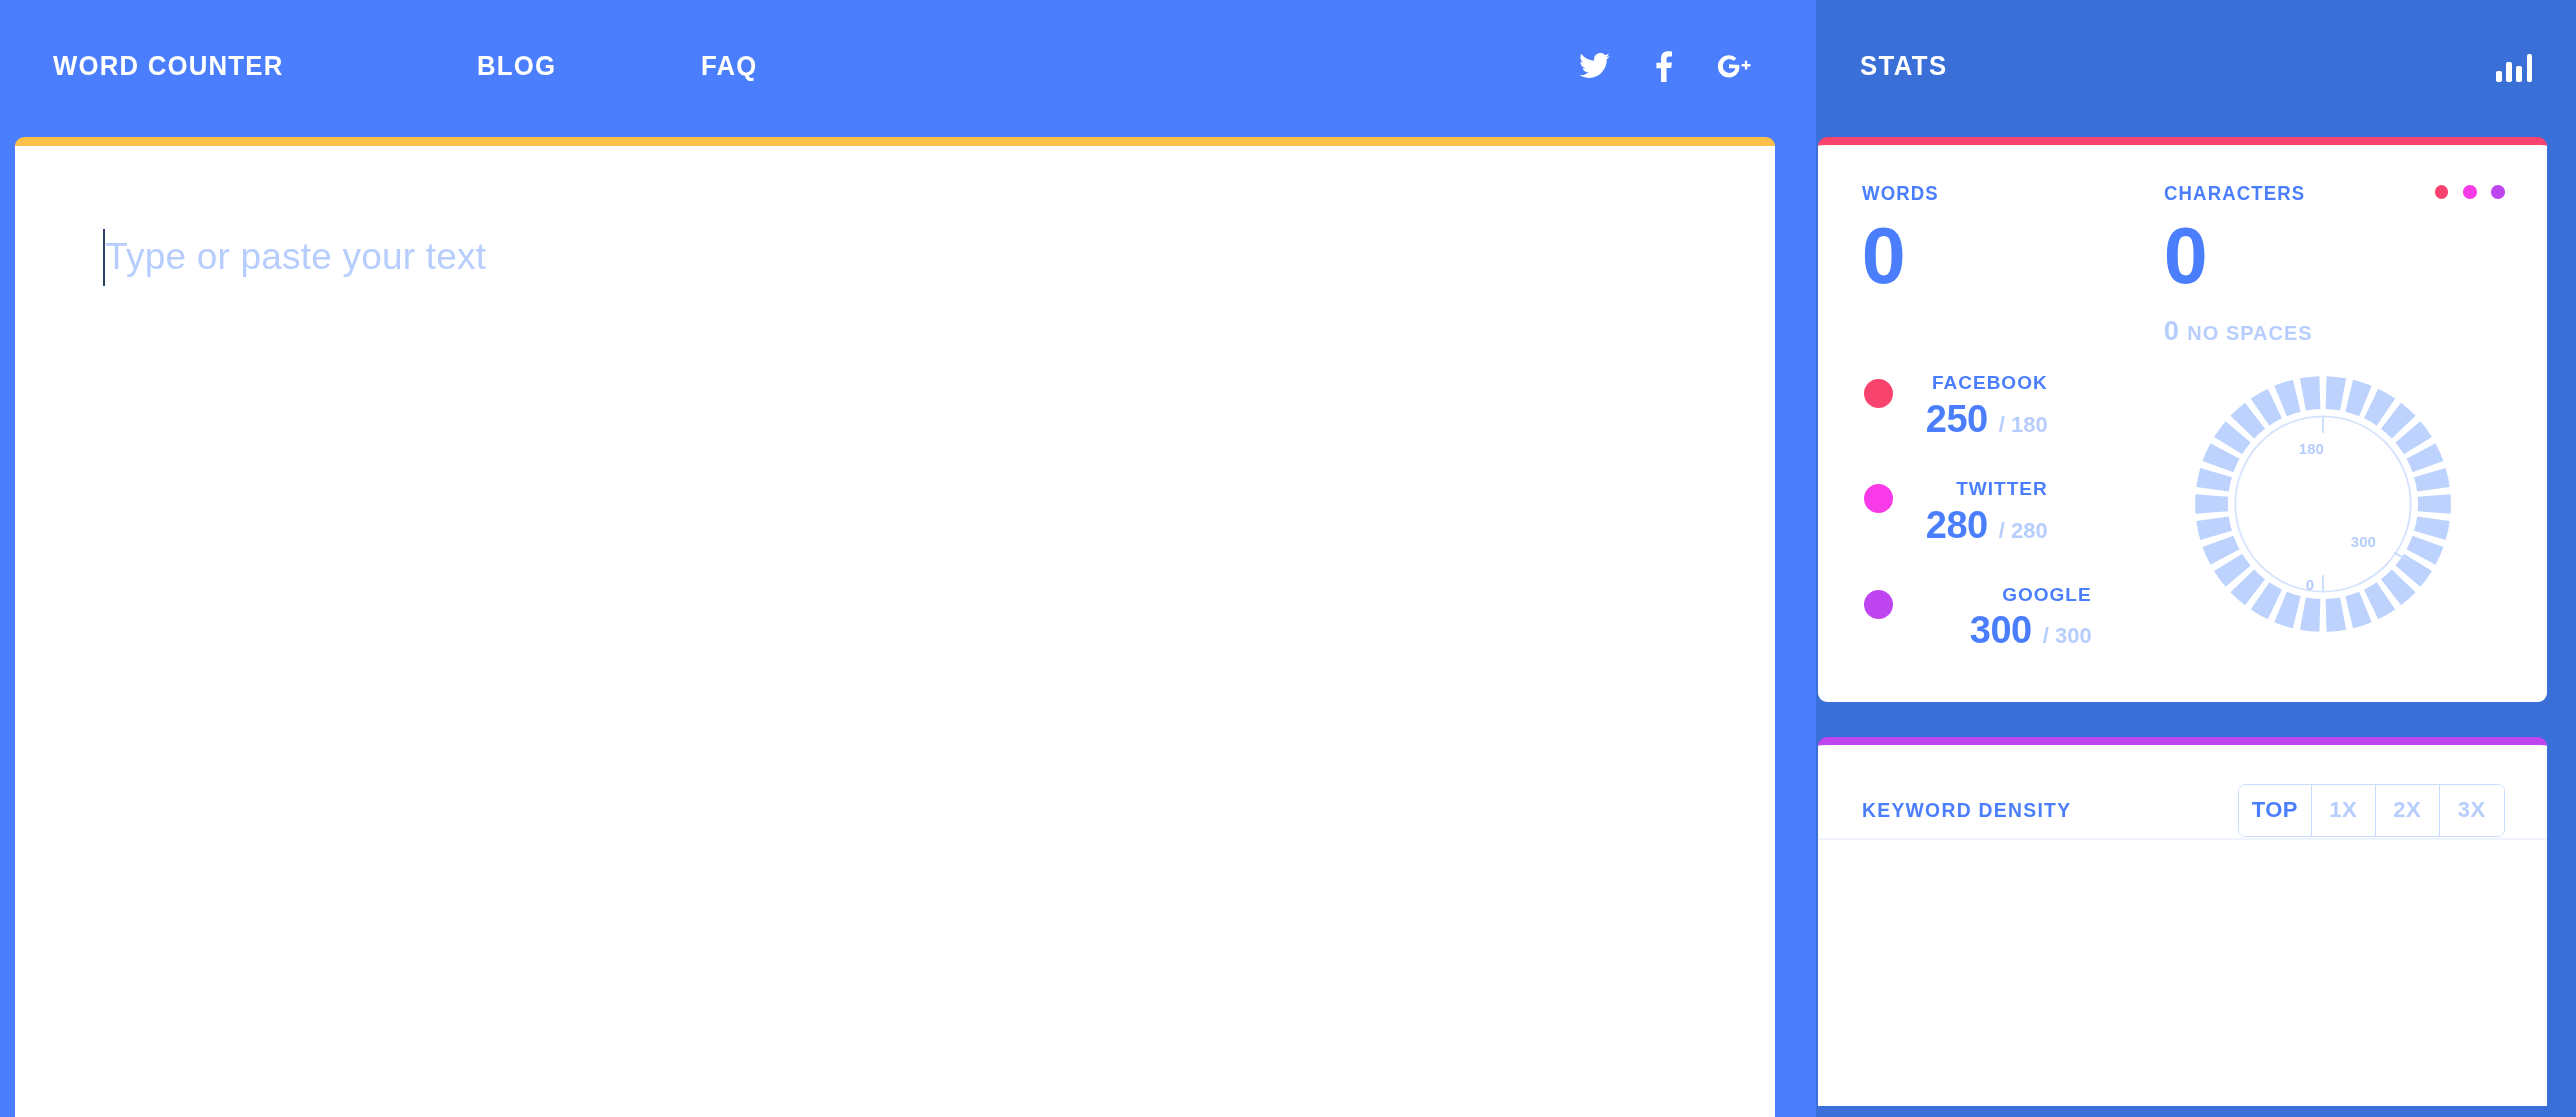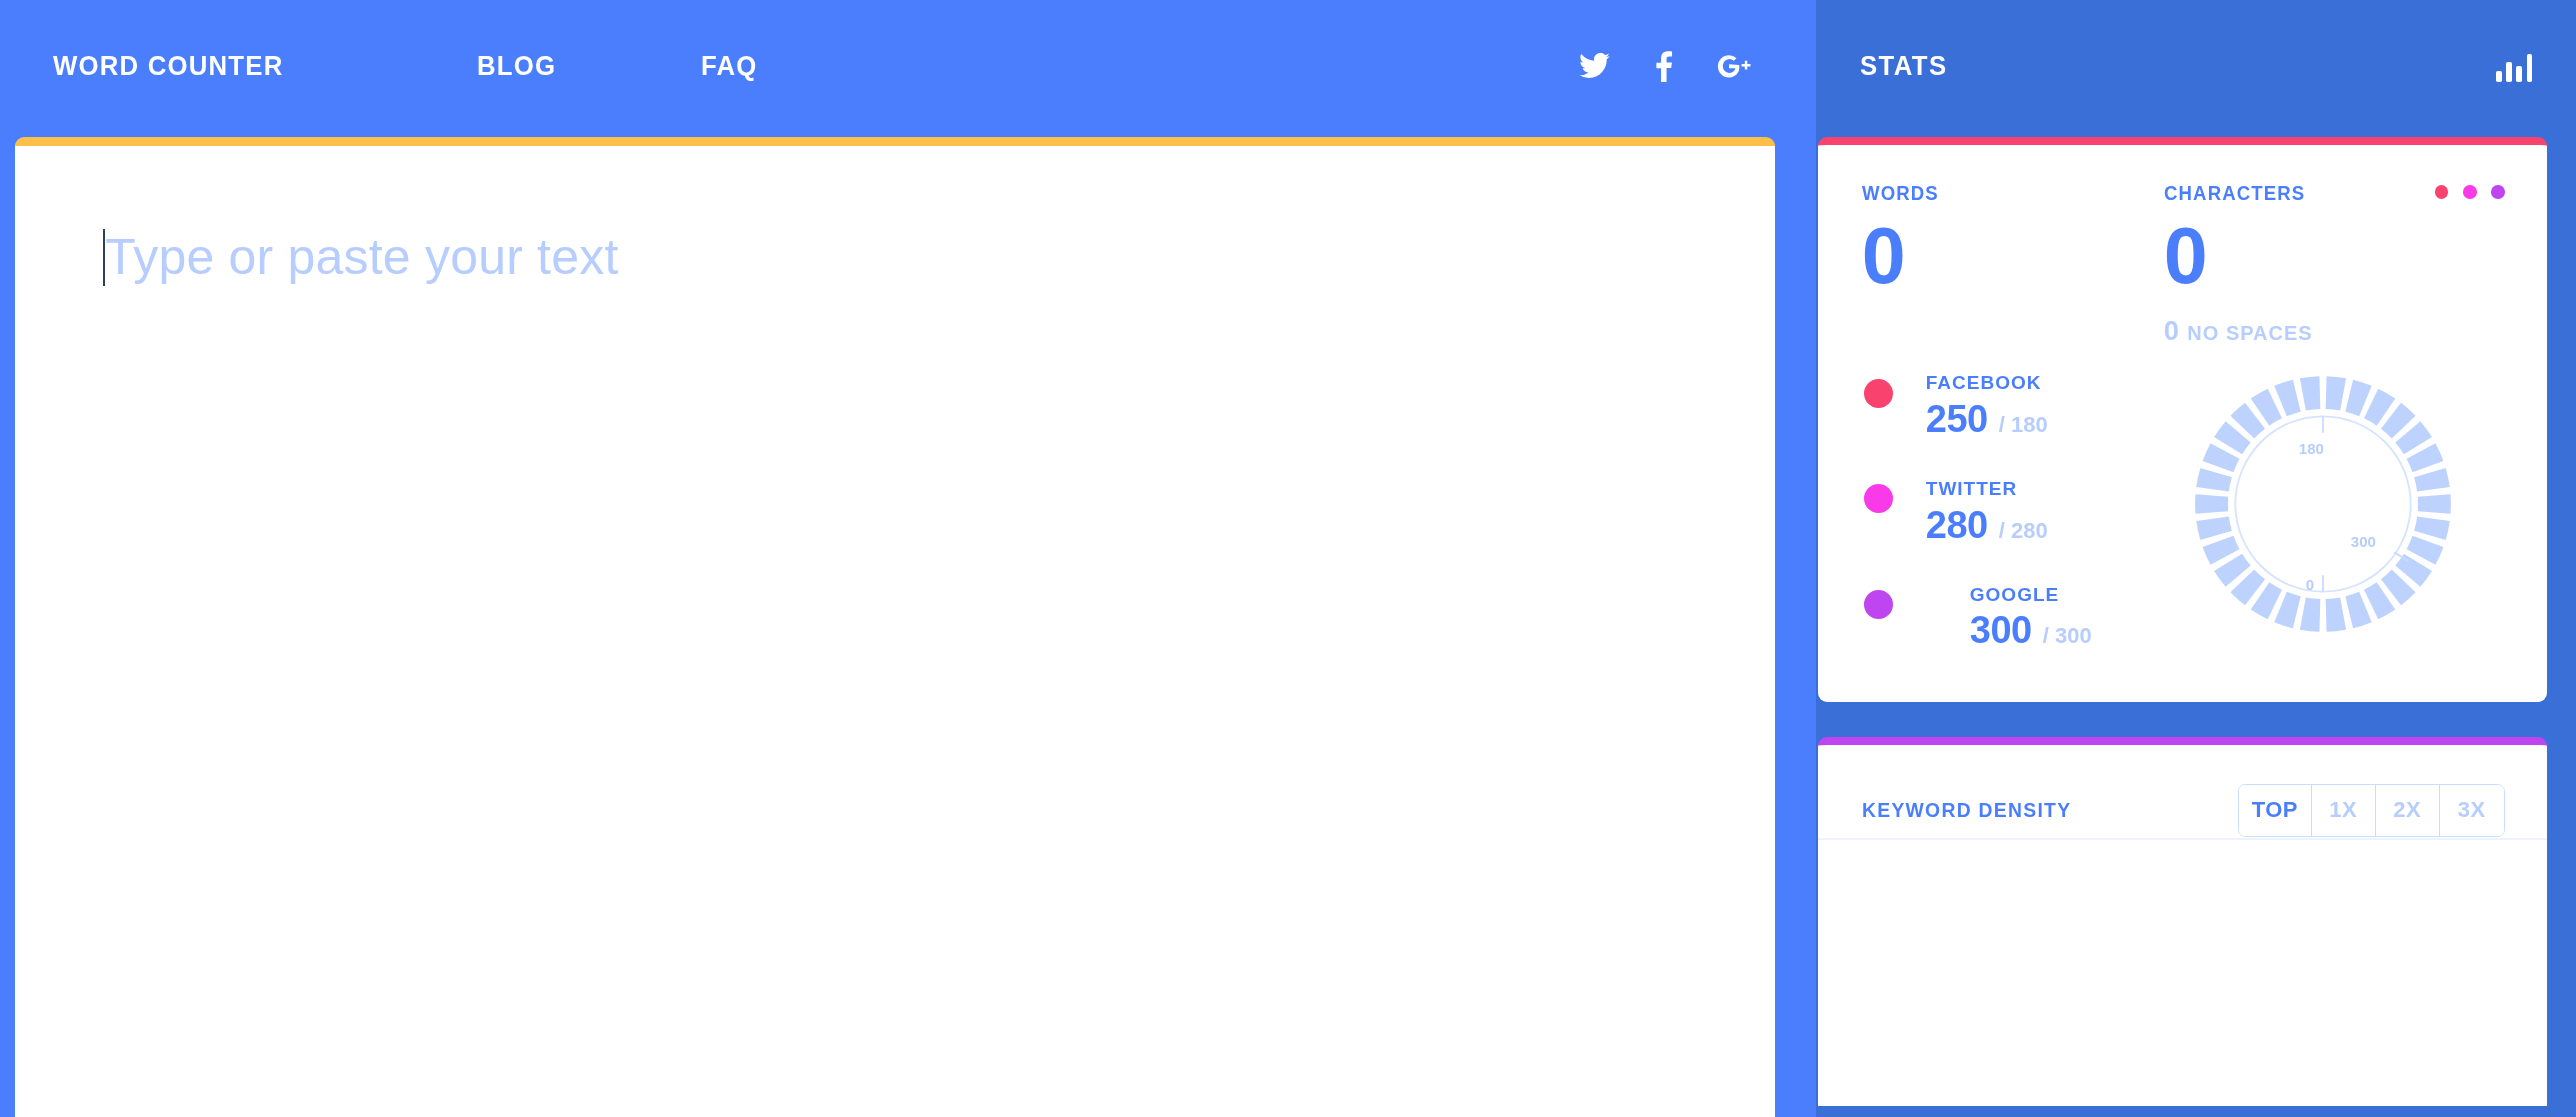--- a/index.html
+++ b/index.html
@@ -102,21 +102,21 @@
 
   .caret {
     width: 2.7px;
     height: 57px;
     background: #2c3e63;
     margin-top: 1.8px;
     flex: 0 0 2.7px;
   }
 
   .placeholder {
-    font-size: 50px;
+    font-size: 37px;
     color: #b6cdfd;
     font-weight: 400;
     line-height: 60px;
     letter-spacing: 0.2px;
     white-space: nowrap;
     user-select: none;
   }
 
   
   .right-pane {
@@ -247,21 +247,21 @@
     margin-bottom: 37px;
   }
   .limit:last-child { margin-bottom: 0; gap: 44px; }
   .limit-dot {
     width: 29px;
     height: 29px;
     border-radius: 50%;
     flex: 0 0 29px;
     margin-top: 6.4px;
   }
-  .limit-text { margin-left: 33px; }
+  .limit-text { margin-left: 33px; text-align: right; }
   .limit-name {
     color: #4a7efd;
     font-size: 19px;
     font-weight: 700;
     letter-spacing: 1px;
     text-transform: uppercase;
   }
   .limit-nums {
     display: flex;
     align-items: baseline;

